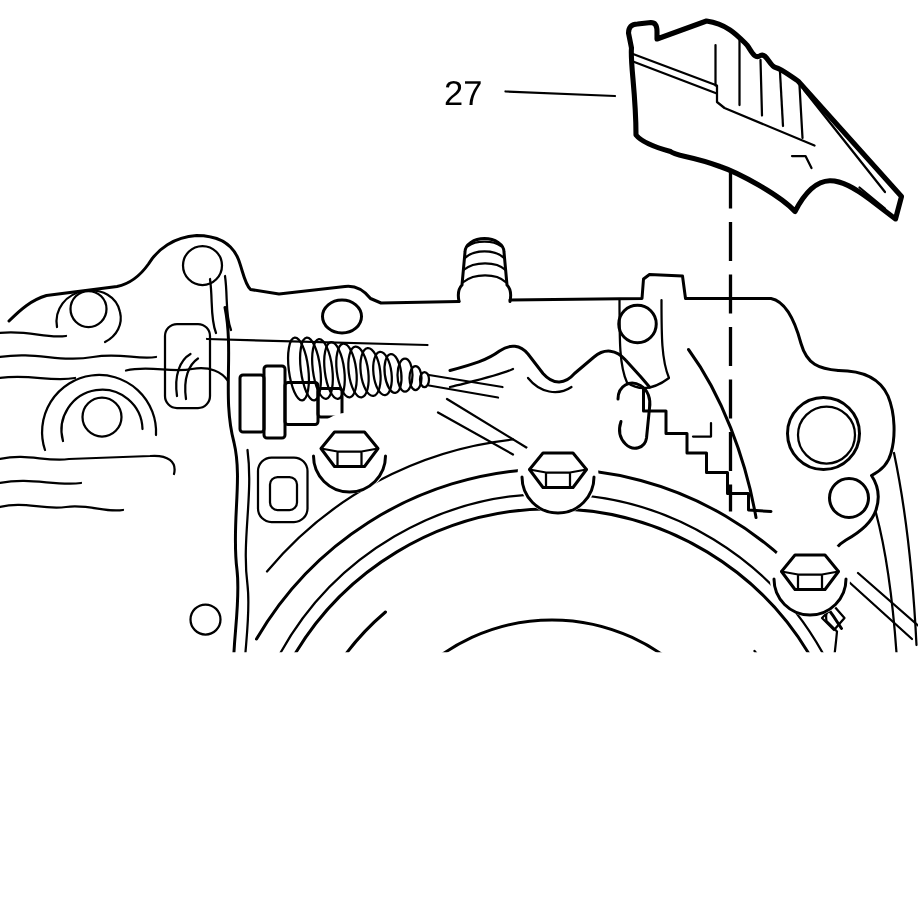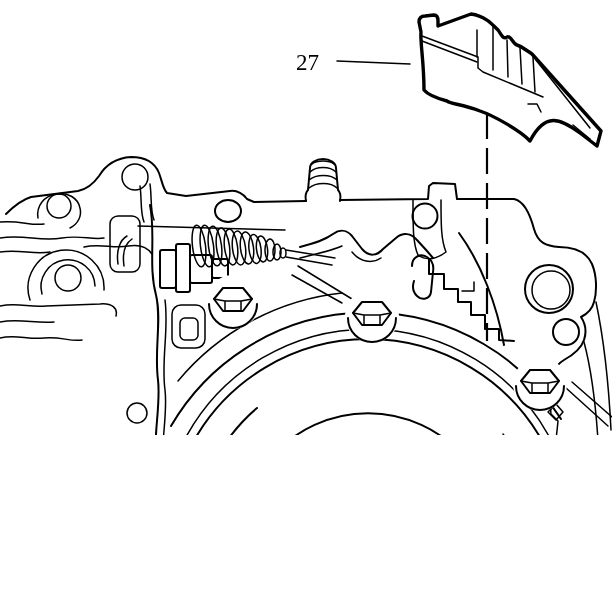--- a/index.html
+++ b/index.html
@@ -1,20 +1,20 @@
 <!DOCTYPE html>
 <html><head>
 <meta charset="utf-8">
 <style>
   html,body{margin:0;padding:0;background:#fff;}
   .figure{
     position:relative;
     width:612px;height:435px;
     background:#ffffff;
-    font-family:Liberation Serif, serif;
+    font-family:Liberation Sans, sans-serif;
     overflow:hidden;
   }
   svg{display:block;}
   .ln{fill:none;stroke:#000;stroke-width:2;stroke-linecap:round;stroke-linejoin:round;}
   .ln-fine{fill:none;stroke:#000;stroke-width:1.5;stroke-linecap:round;stroke-linejoin:round;}
   .ln-bold{fill:none;stroke:#000;stroke-width:3.4;stroke-linecap:round;stroke-linejoin:round;}
   .mask{fill:#ffffff;stroke:none;}
   .callout-text{font-size:23px;fill:#000;}
 </style>
 </head>

